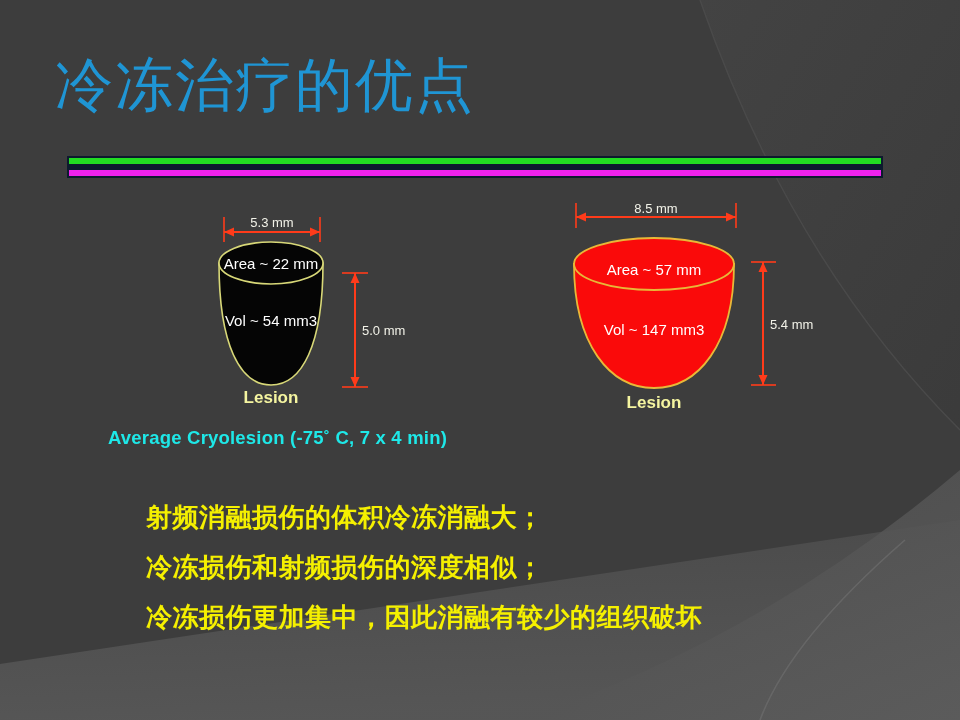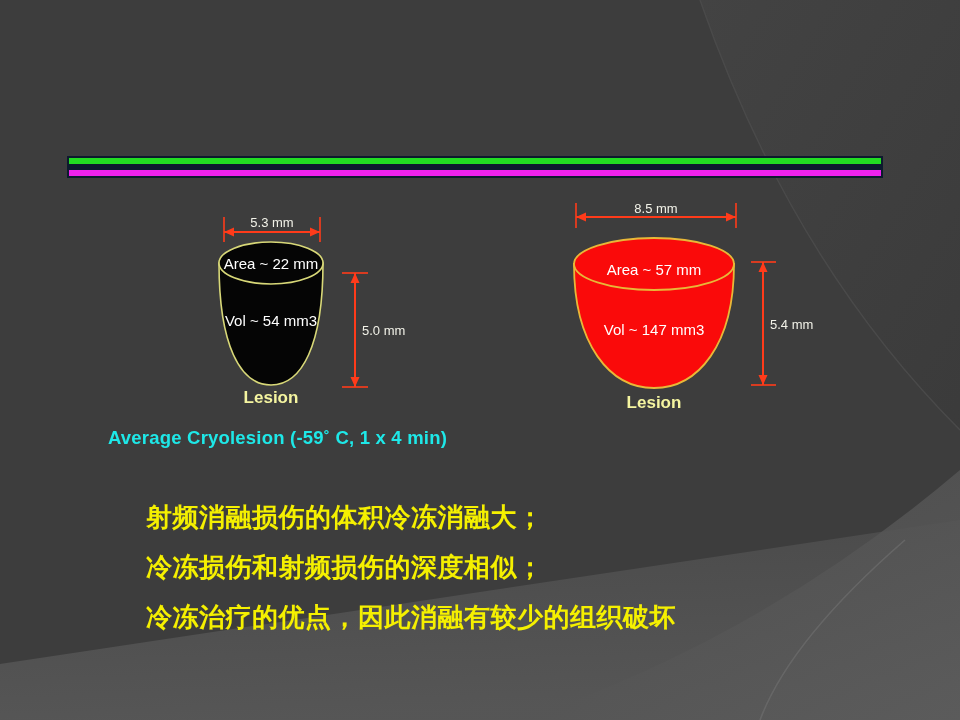--- a/index.html
+++ b/index.html
@@ -111,20 +111,21 @@
 
       <path d="M 0 664 L 960 520 L 960 720 L 0 720 Z" fill="url(#gradBottom)" opacity="0.95"></path>
 
       <path d="M 960 470 L 960 720 L 520 720 Q 760 640 960 470 Z" fill="url(#gradBottomRight)" opacity="0.85"></path>
 
       <path d="M 905 540 Q 790 640 760 720" fill="none" stroke="#6a6a6a" stroke-width="1.6" opacity="0.8"></path>
       <path d="M 700 0 Q 790 260 960 430" fill="none" stroke="#4b4b4b" stroke-width="1.4" opacity="0.9"></path>
     </svg>
   </div>
 
+  <div id="title">冷冻治疗的优点</div>
 
   <div id="rule-band"></div>
   <div id="rule-green"></div>
   <div id="rule-magenta"></div>
 
   <div id="figure">
     <svg class="fig-svg" width="960" height="230" viewBox="0 0 960 230">
 
       <g>
 
@@ -185,21 +186,21 @@
           <line x1="751" y1="67" x2="776" y2="67" stroke="#ff3b1a" stroke-width="1.6"></line>
           <line x1="751" y1="190" x2="776" y2="190" stroke="#ff3b1a" stroke-width="1.6"></line>
           <polygon points="763,67 758.5,77 767.5,77" fill="#ff3b1a"></polygon>
           <polygon points="763,190 758.5,180 767.5,180" fill="#ff3b1a"></polygon>
           <text class="mm-label" x="770" y="134" text-anchor="start">5.4 mm</text>
         </g>
       </g>
     </svg>
   </div>
 
-  <div class="caption" id="caption-left">Average Cryolesion (-59˚ C, 1 x 4 min)</div>
+  <div class="caption" id="caption-left">Average Cryolesion (-75˚ C, 7 x 4 min)</div>
 
   <div id="bullets">
     <div class="bullet">射频消融损伤的体积冷冻消融大；</div>
     <div class="bullet">冷冻损伤和射频损伤的深度相似；</div>
-    <div class="bullet">冷冻治疗的优点，因此消融有较少的组织破坏</div>
+    <div class="bullet">冷冻损伤更加集中，因此消融有较少的组织破坏</div>
   </div>
 
 </div>
 
 </body></html>

